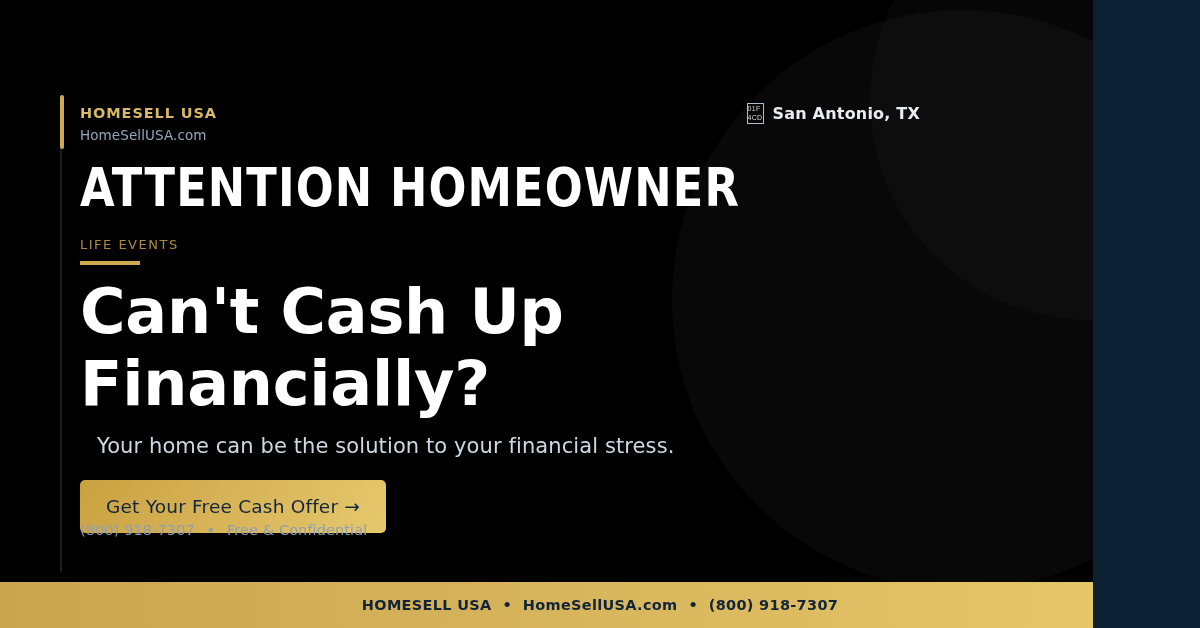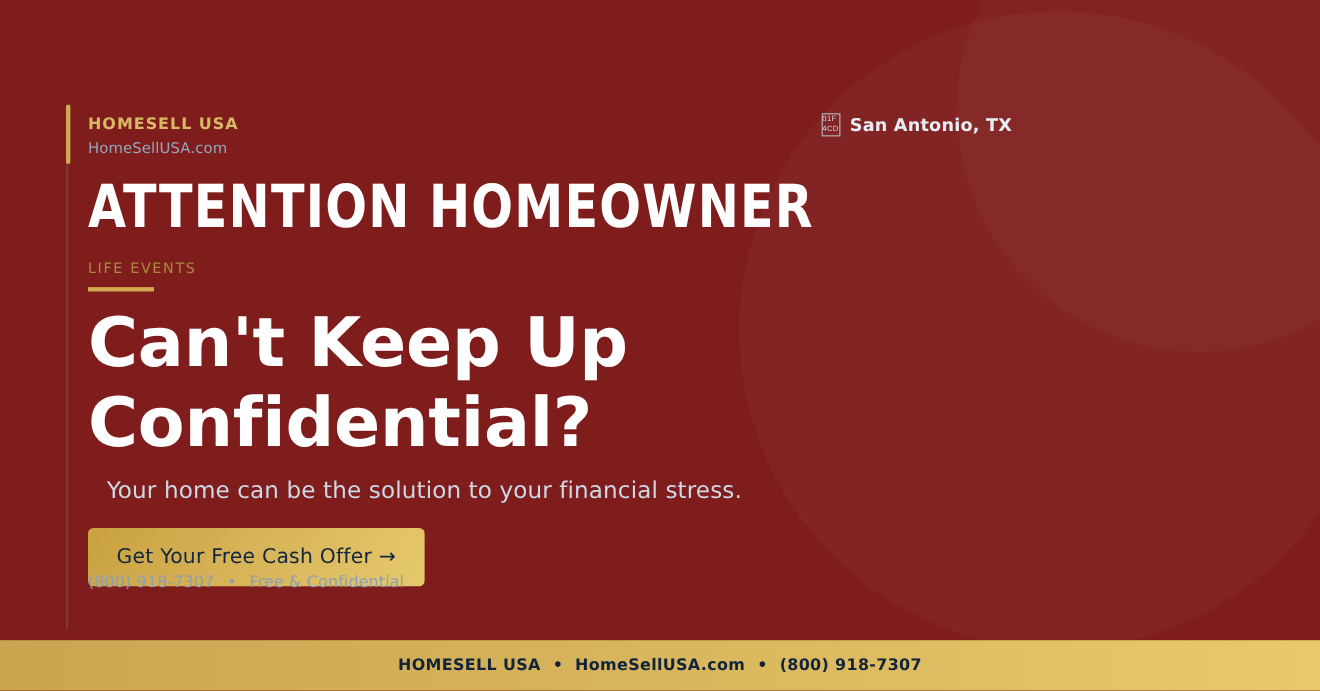--- a/index.html
+++ b/index.html
@@ -6,23 +6,23 @@
   * { margin:0; padding:0; box-sizing:border-box; }
   html, body { width:1200px; height:628px; }
   body {
     background:#0d1f33;
     font-family:"DejaVu Sans","Liberation Sans",sans-serif;
     overflow:hidden;
   }
 
   .banner {
     position:relative;
-    width:1200px;
+    width:1093px;
     height:628px;
-    background:#7f1d1d;
+    background:#000000;
     overflow:hidden;
   }
 
   
   .bg-decor { position:absolute; inset:0; overflow:hidden; pointer-events:none; }
   .circle { position:absolute; border-radius:50%; }
   .circle-large {
     width:580px; height:580px;
     left:672px; top:10px;
     background:rgba(255,255,255,0.030);
@@ -220,21 +220,21 @@
       <span>San Antonio, TX</span>
     </div>
 
     <div class="eyebrow-head">ATTENTION HOMEOWNER</div>
 
     <div class="kicker">
       <div class="kicker-label">LIFE EVENTS</div>
       <div class="kicker-rule"></div>
     </div>
 
-    <div class="headline">Can't Keep Up Confidential?</div>
+    <div class="headline">Can't Cash Up Financially?</div>
 
     <div class="subhead">Your home can be the solution to your financial stress.</div>
 
     <button class="cta">Get Your Free Cash Offer →</button>
 
     <div class="microcopy">
       <span>(800) 918-7307</span>
       <span class="dot">•</span>
       <span>Free &amp; Confidential</span>
     </div>

